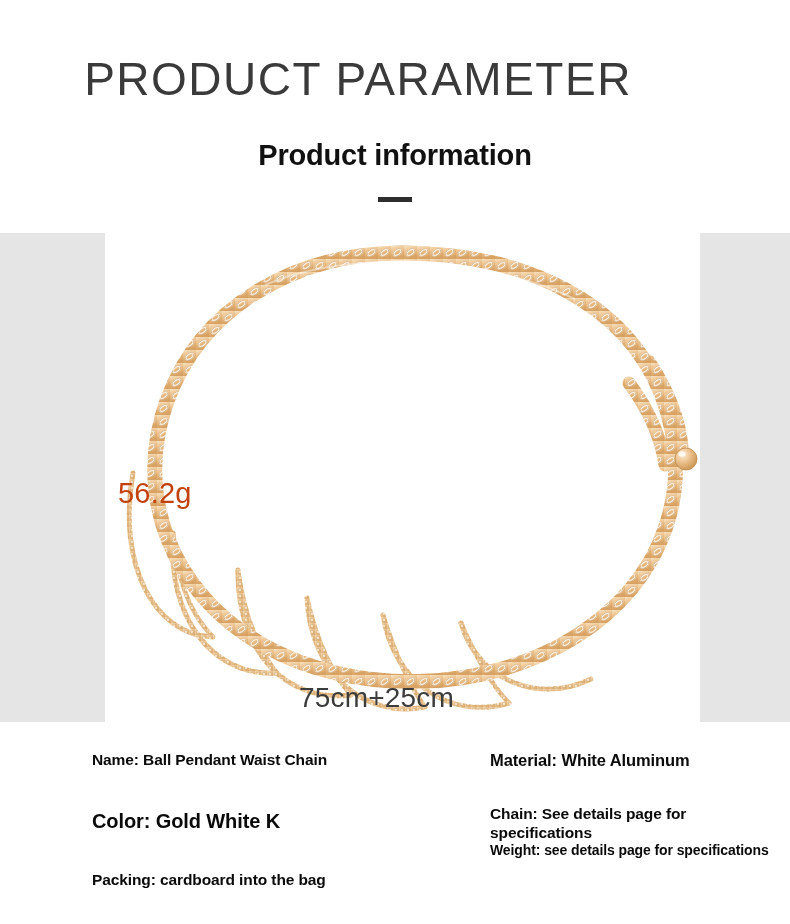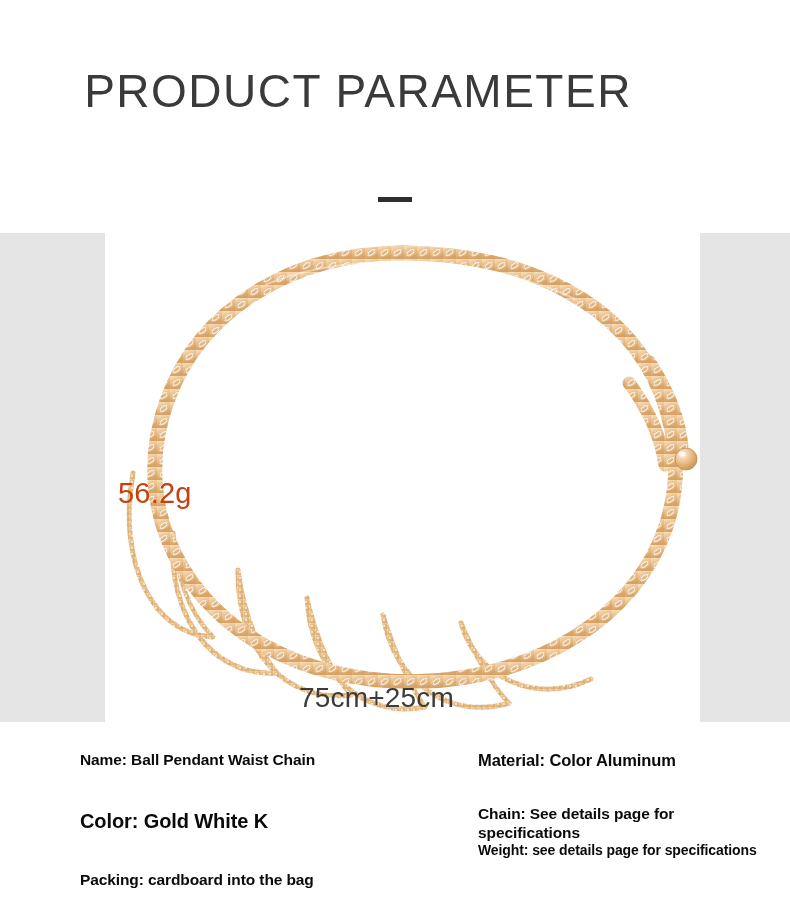--- a/index.html
+++ b/index.html
@@ -21,21 +21,21 @@
     position: absolute;
     left: 0;
     top: 0;
     width: 790px;
     height: 233px;
     background: #ffffff;
   }
   .title-main {
     position: absolute;
     left: 0;
-    top: 68px;
+    top: 56px;
     width: 716px;
     text-align: center;
     font-family: "Liberation Sans", sans-serif;
     font-size: 46px;
     font-weight: 300;
     letter-spacing: 1.5px;
     color: #3a3a3a;
     line-height: 1;
     white-space: nowrap;
   }
@@ -142,35 +142,37 @@
   .spec-col.left  { left: 80px;  width: 380px; }
   .spec-col.right { left: 478px; width: 300px; }
 
   .spec-item {
     position: absolute;
     font-family: "Liberation Sans", sans-serif;
     font-weight: bold;
     color: #0a0a0a;
     line-height: 1.22;
     letter-spacing: -0.1px;
+    margin-left: 12px;
   }
   
   .spec-col.left  .r1 { top: 29px; font-size: 15.5px; }
   .spec-col.left  .r2 { top: 87px; font-size: 20px; text-align: right;   }
   .spec-col.left  .r3 { top: 149px; font-size: 15.5px; }
   
   .spec-col.right .r1 { top: 28px;  font-size: 16.5px; }
   .spec-col.right .r2 { top: 83px;  font-size: 15.5px; width: 270px; }
   .spec-col.right .r3 { top: 120px; font-size: 14px; width: 280px; }
 </style>
 </head>
 <body>
 
 <div class="header">
   <div class="title-main">PRODUCT PARAMETER</div>
+  <div class="title-sub">Product information</div>
   <div class="title-divider"></div>
 </div>
 
 <div class="image-band">
 
   <div class="side-band left"></div>
   <div class="side-band right"></div>
 
   <div class="photo-stage">
     <svg class="photo-svg" viewBox="0 0 595 489" preserveAspectRatio="none">
@@ -244,18 +246,18 @@
 
 <div class="specs">
 
   <div class="spec-col left">
     <div class="spec-item r1">Name: Ball Pendant Waist Chain</div>
     <div class="spec-item r2">Color: Gold White K</div>
     <div class="spec-item r3">Packing: cardboard into the bag</div>
   </div>
 
   <div class="spec-col right">
-    <div class="spec-item r1">Material: Color Aluminum</div>
+    <div class="spec-item r1">Material: White Aluminum</div>
     <div class="spec-item r2">Chain: See details page for specifications</div>
     <div class="spec-item r3">Weight: see details page for specifications</div>
   </div>
 
 </div>
 
 </body></html>

